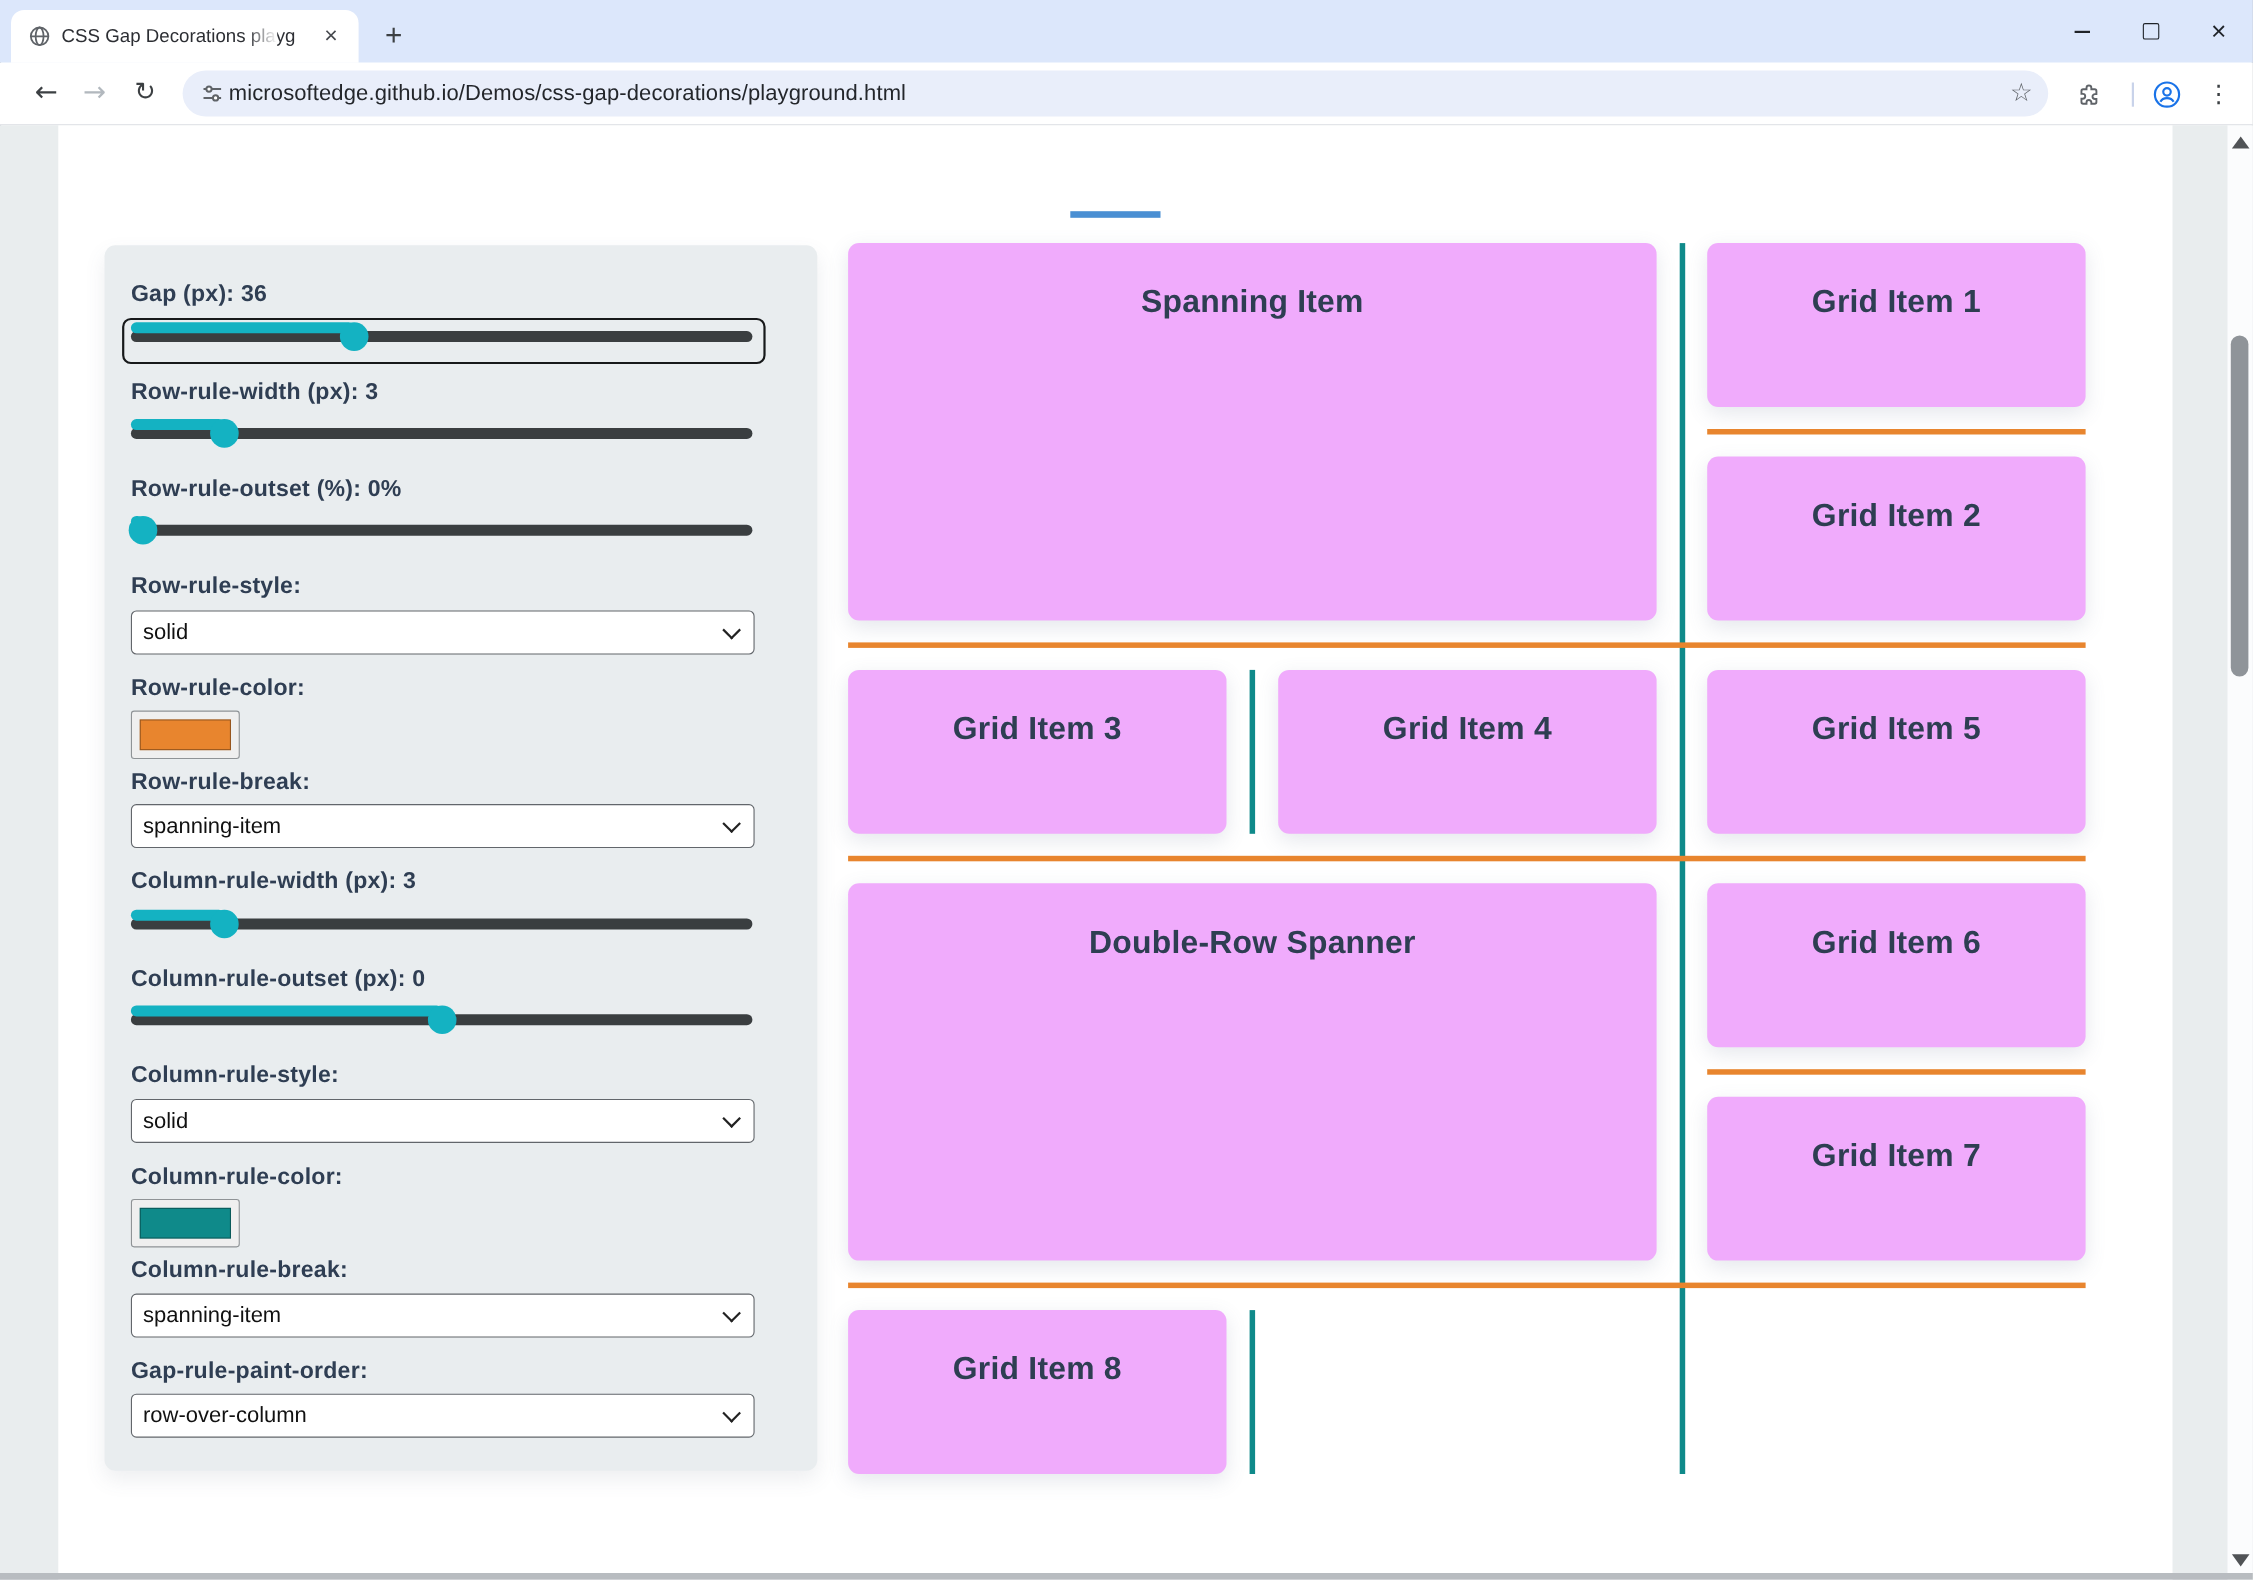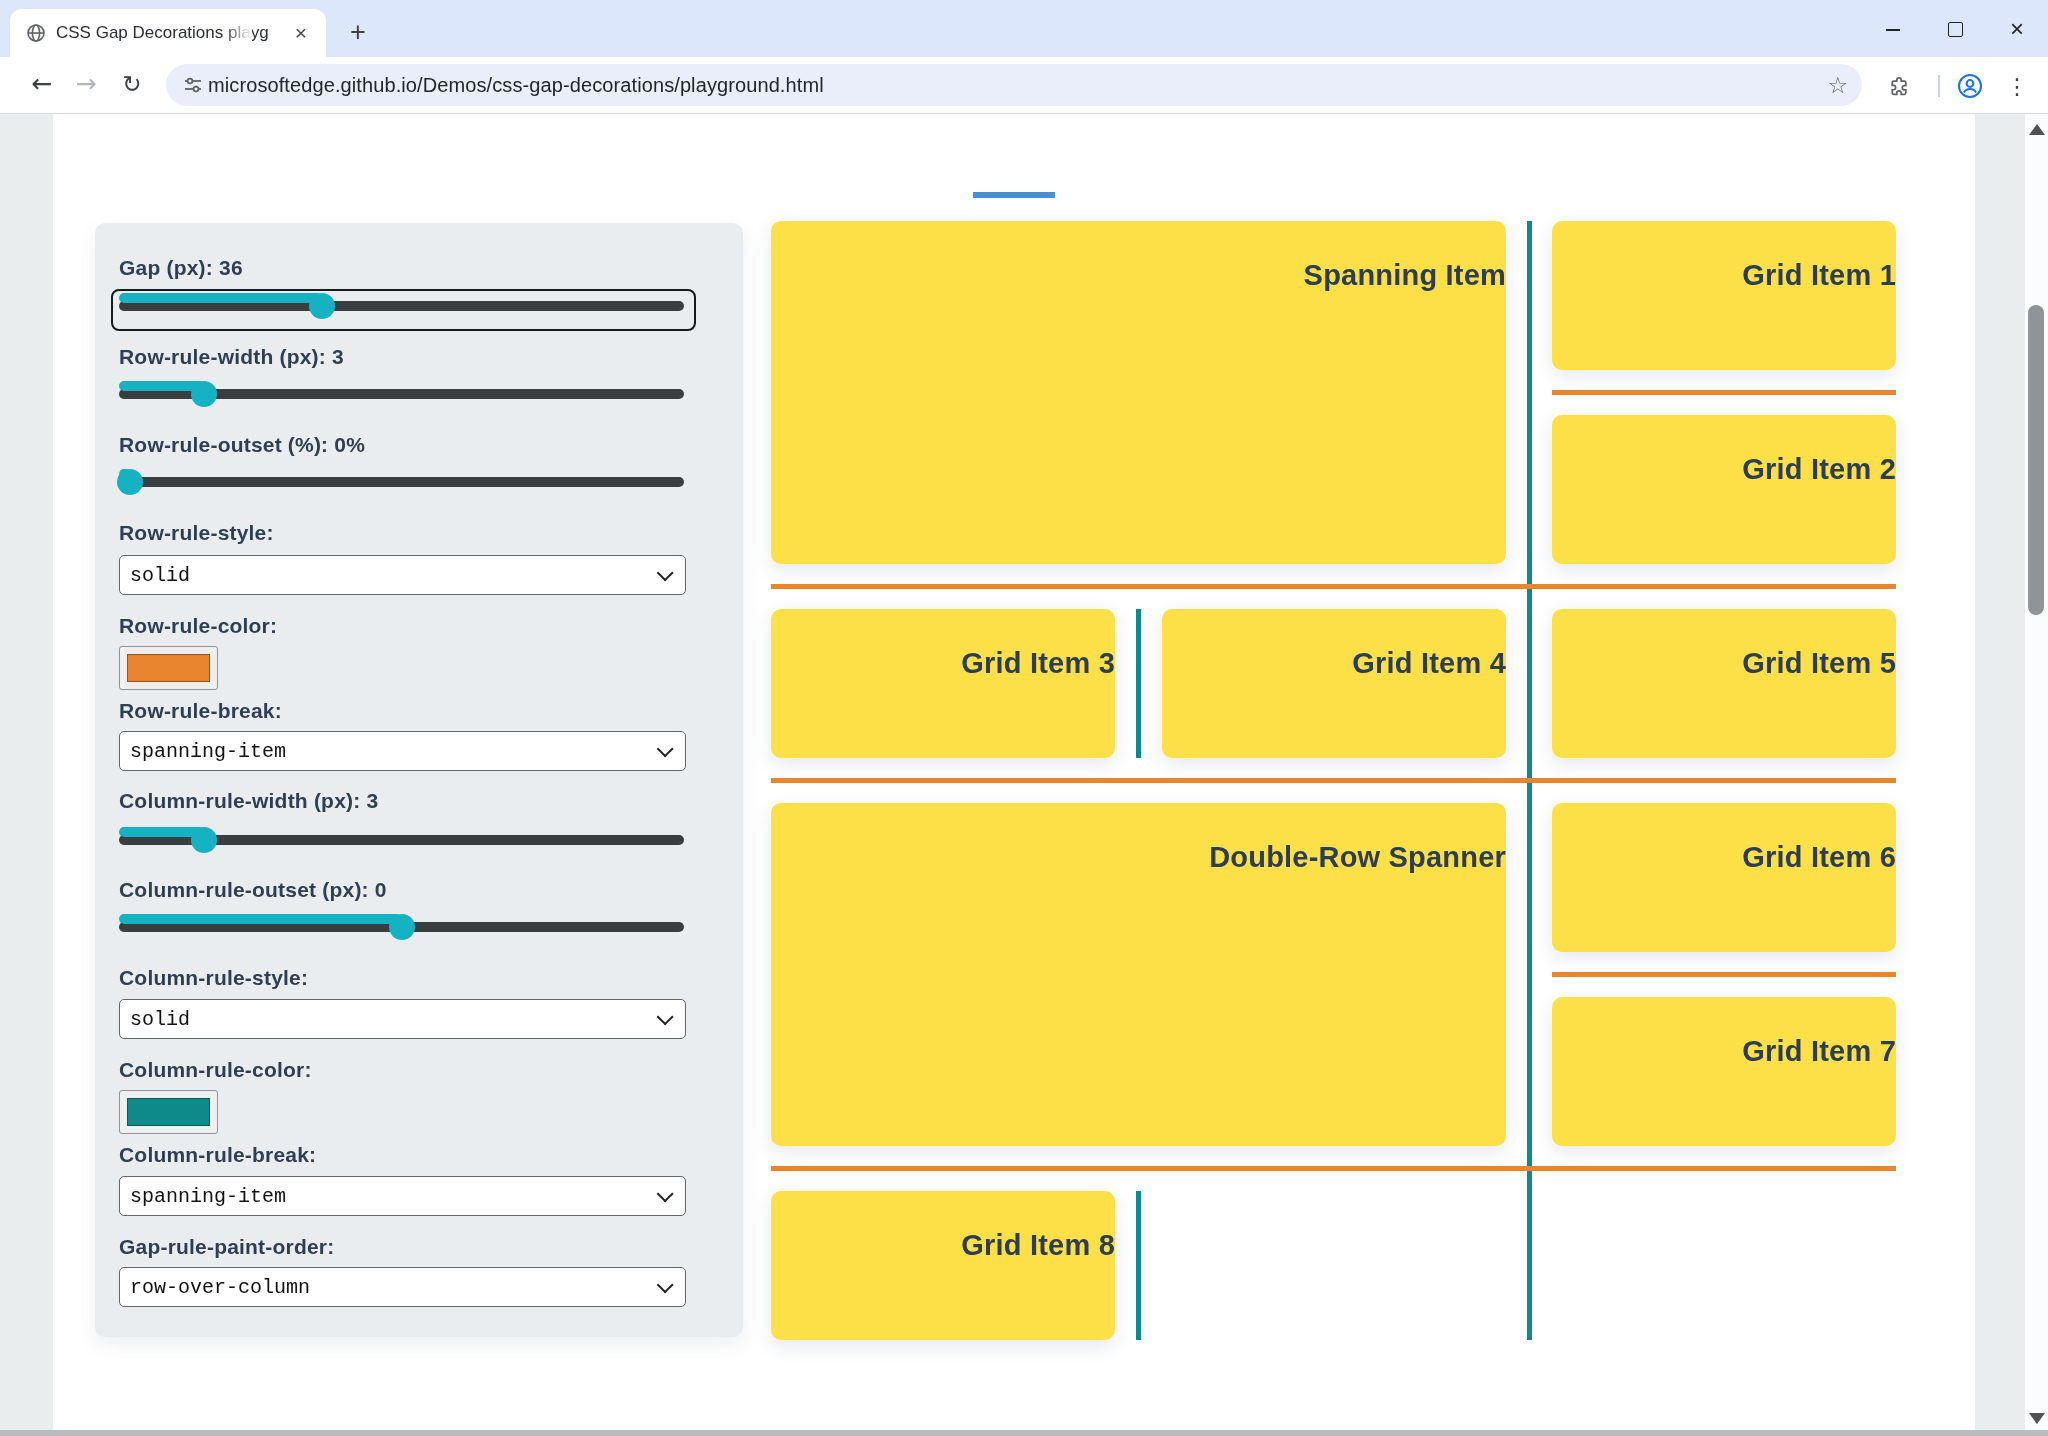--- a/index.html
+++ b/index.html
@@ -61,31 +61,31 @@
   .slider{position:absolute;left:24px;width:565px;height:26px;}
   .slider .track{position:absolute;left:0;top:8px;width:565px;height:10px;border-radius:5px;
                  background:#3a3e40;}
   .slider .fill{position:absolute;left:0;top:0;height:10px;border-radius:5px;
                 background:var(--slider-teal);width:var(--p);}
   .slider .thumb{position:absolute;top:0;width:26px;height:26px;border-radius:13px;
                  background:var(--slider-teal);left:calc(var(--p) - 13px);}
   .ring{position:absolute;left:16px;width:581px;height:38px;border:2.5px solid #17191a;
         border-radius:8px;}
   .sel{position:absolute;left:24px;width:565px;height:38px;background:#fff;border:1.5px solid #62666b;
-       border-radius:5px;display:flex;align-items:center;font-family:Liberation Mono, monospace;}
+       border-radius:5px;display:flex;align-items:center;}
   .sel .val{margin-left:10px;font-size:20px;color:#111;}
   .sel .chev{margin-left:auto;margin-right:16px;width:10px;height:10px;border-right:2.2px solid #222;
              border-bottom:2.2px solid #222;transform:rotate(45deg) translateY(-3px);}
   .swatch{position:absolute;left:24px;width:97px;height:42px;background:#efefef;
           border:1px solid #8f9396;border-radius:3px;}
   .swatch .inner{position:absolute;inset:7px;border:1px solid rgba(0,0,0,.35);}
 
   
-  .card{position:absolute;background:#fde047;border-radius:10px;
-        box-shadow:0 6px 18px rgba(100,110,140,.16);text-align:right;}
+  .card{position:absolute;background:#f0abfc;border-radius:10px;
+        box-shadow:0 6px 18px rgba(100,110,140,.16);text-align:center;}
   .card .clabel{margin-top:38px;font-size:29px;font-weight:600;color:var(--card-text);
                 letter-spacing:.2px;}
   .rrule{position:absolute;height:5px;background:var(--rule-orange);z-index:3;}
   .crule{position:absolute;width:5px;background:var(--rule-teal);z-index:2;}
 
   
   .sbar{position:absolute;left:2025px;top:114px;width:23px;height:1322px;background:#fbfcfd;}
   .sb-up{position:absolute;left:4px;top:10px;width:0;height:0;border-left:8px solid transparent;
          border-right:8px solid transparent;border-bottom:11px solid #505356;}
   .sb-dn{position:absolute;left:4px;bottom:12px;width:0;height:0;border-left:8px solid transparent;

